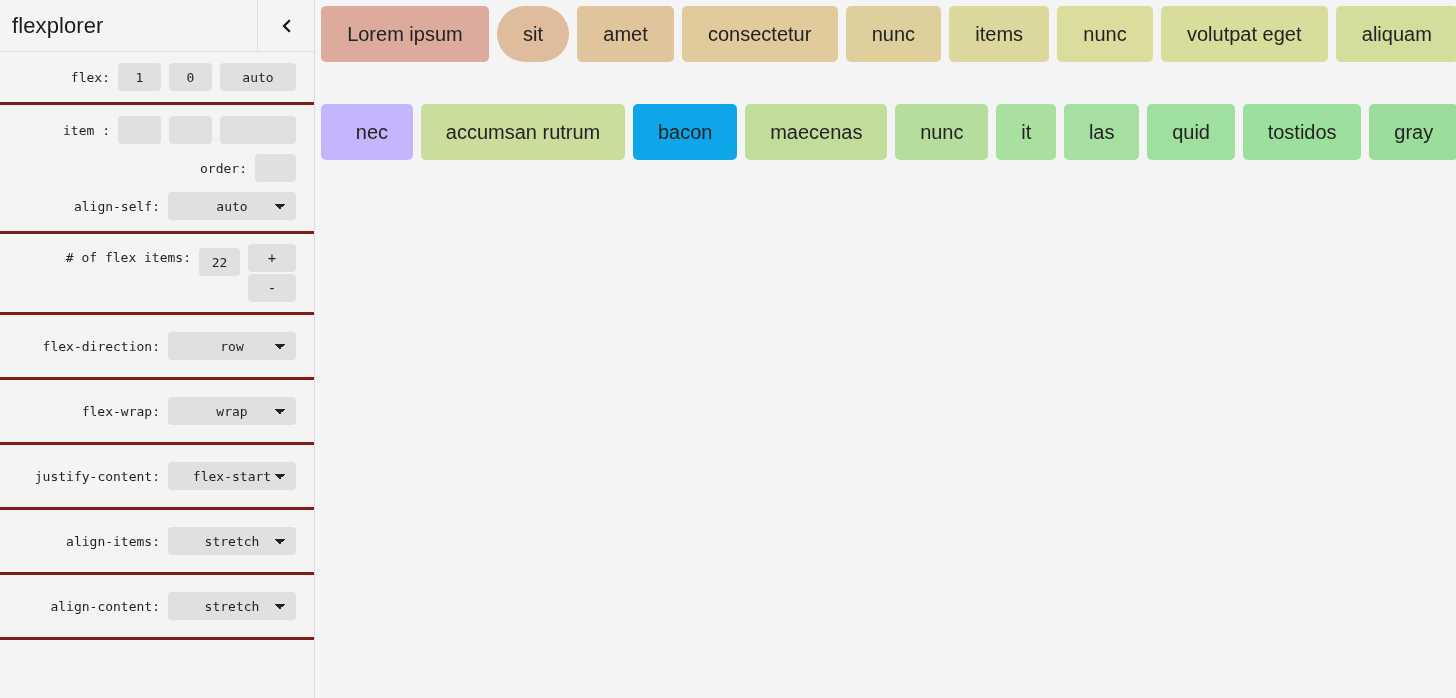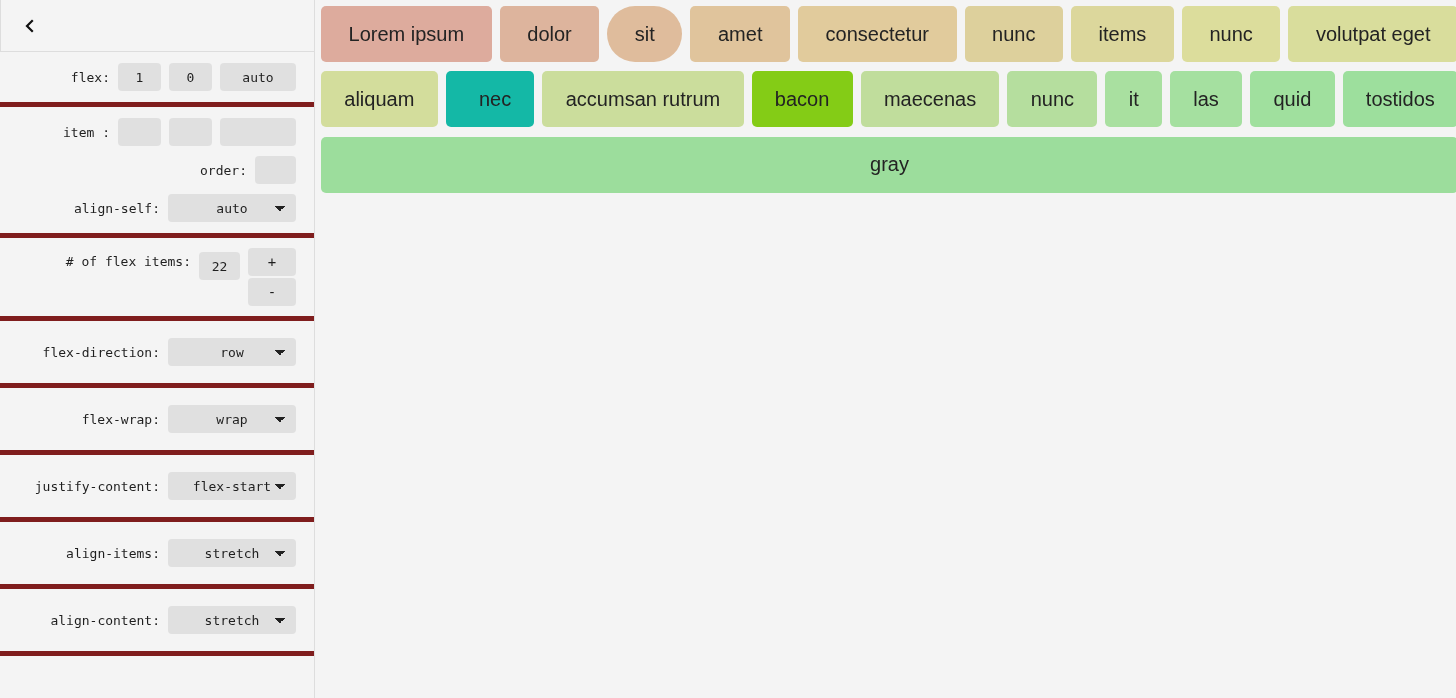--- a/index.html
+++ b/index.html
@@ -53,21 +53,21 @@
     border-left: 1px solid #dddddd;
     display: flex;
     align-items: center;
     justify-content: center;
     cursor: pointer;
     background: transparent;
   }
   .sb-collapse svg { display: block; }
 
   .sb-section {
-    border-bottom: 5px solid #7f1d1d;
+    border-bottom: 3px solid #7f1d1d;
     padding: 10px 18px 10px 0;
     display: flex;
     flex-direction: column;
     gap: 8px;
   }
 
   .ctl-row {
     display: flex;
     align-items: center;
     justify-content: flex-end;
@@ -181,20 +181,21 @@
   }
 </style>
 </head>
 <body>
 
 <div id="app">
 
   <aside id="sidebar">
 
     <div class="sb-header">
+      <div class="sb-title">flexplorer</div>
       <div class="sb-collapse">
         <span>
           <svg width="12" height="14" viewBox="0 0 12 14" aria-hidden="true">
             <path d="M9 2 L4 7 L9 12" fill="none" stroke="#111" stroke-width="2.2" stroke-linecap="square" stroke-linejoin="miter"></path>
           </svg>
         </span>
       </div>
     </div>
 
     <div class="sb-section">
@@ -269,23 +270,20 @@
       </div>
     </div>
 
   </aside>
 
   <main id="main">
     <div id="flex-container">
         <div class="flex-item" style="background: rgb(221, 171, 157);">
           <span>Lorem ipsum</span>
         </div>
-        <div class="flex-item" style="background: rgb(221, 180, 157);">
-          <span>dolor</span>
-        </div>
         <div class="flex-item" style="background: rgb(223, 188, 156); border-radius: 28px;">
           <span>sit</span>
         </div>
         <div class="flex-item" style="background: rgb(224, 196, 156);">
           <span>amet</span>
         </div>
         <div class="flex-item" style="background: rgb(225, 203, 156);">
           <span>consectetur</span>
         </div>
         <div class="flex-item" style="background: rgb(221, 208, 156);">
@@ -296,27 +294,27 @@
         </div>
         <div class="flex-item" style="background: rgb(220, 221, 156);">
           <span>nunc</span>
         </div>
         <div class="flex-item" style="background: rgb(217, 221, 156);">
           <span>volutpat eget</span>
         </div>
         <div class="flex-item" style="background: rgb(211, 221, 156);">
           <span>aliquam</span>
         </div>
-        <div class="flex-item" style="background: #14b8a6; padding-left: 32px;">
+        <div class="flex-item" style="background: #c4b5fd; padding-left: 32px;">
           <span>nec</span>
         </div>
         <div class="flex-item" style="background: rgb(203, 221, 156);">
           <span>accumsan rutrum</span>
         </div>
-        <div class="flex-item" style="background: #84cc16;">
+        <div class="flex-item" style="background: #0ea5e9;">
           <span>bacon</span>
         </div>
         <div class="flex-item" style="background: rgb(192, 221, 156);">
           <span>maecenas</span>
         </div>
         <div class="flex-item" style="background: rgb(181, 222, 158);">
           <span>nunc</span>
         </div>
         <div class="flex-item" style="background: rgb(169, 224, 160);">
           <span>it</span>

